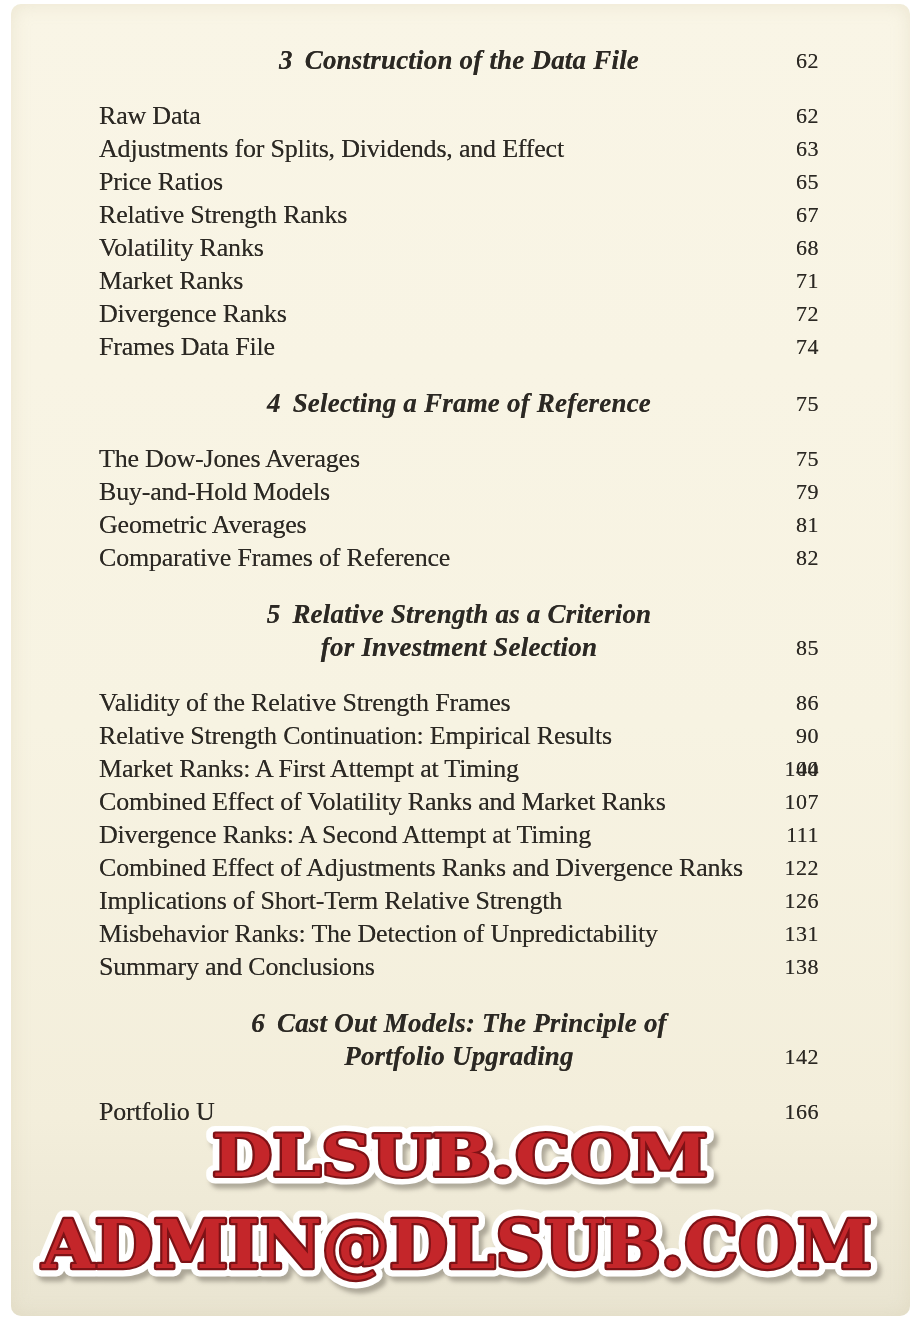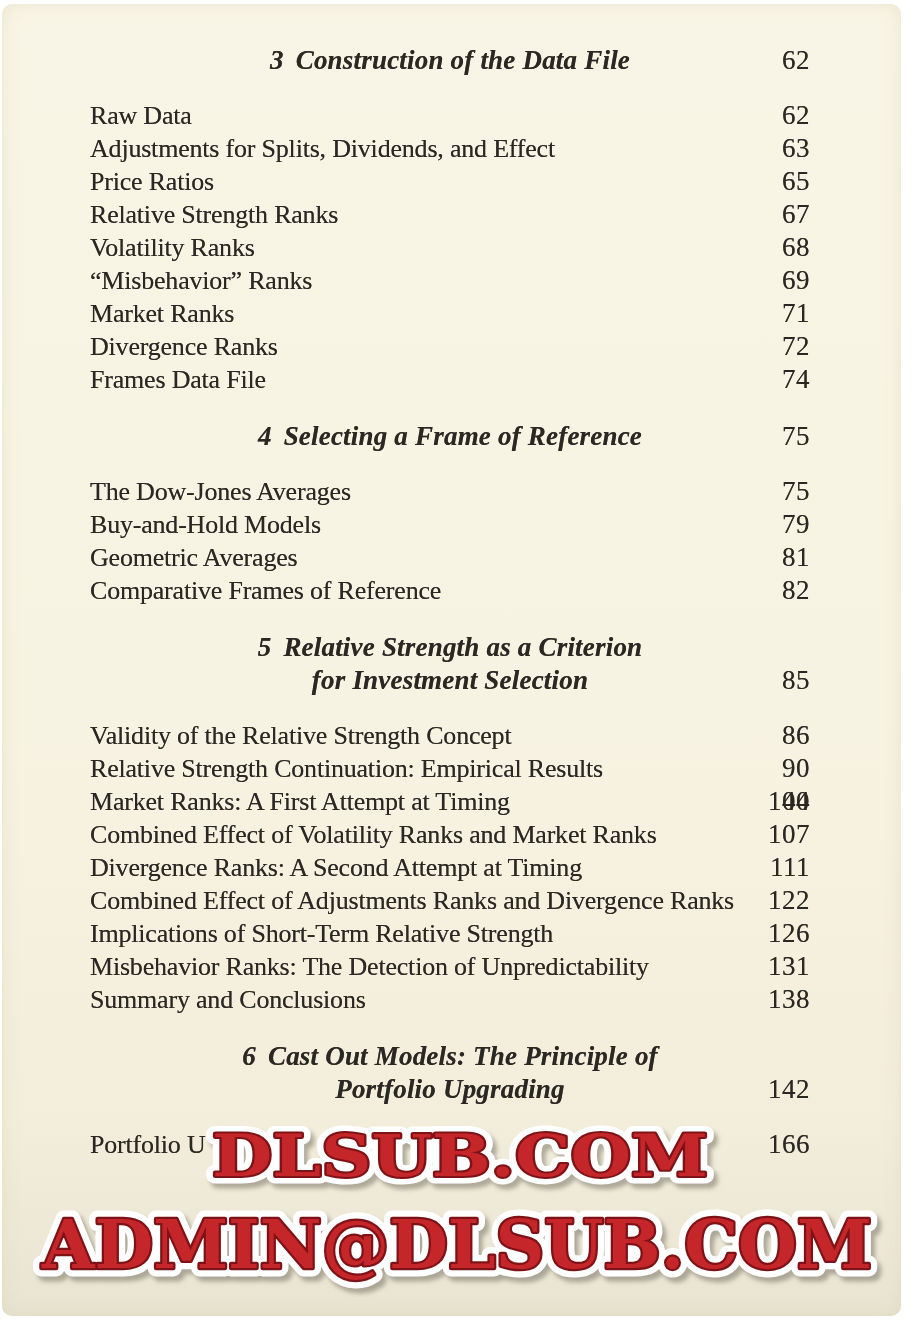--- a/index.html
+++ b/index.html
@@ -6,21 +6,21 @@
   .scan {
     position: relative;
     width: 915px;
     height: 1322px;
     background: #ffffff;
     overflow: hidden;
     font-family: "Liberation Serif", "DejaVu Serif", serif;
   }
   .paper {
     position: absolute;
-    left: 2px; top: 4px;
+    left: 11px; top: 4px;
     width: 899px; height: 1312px;
     border-radius: 10px;
     background: linear-gradient(180deg, #f9f5e6 0%, #f7f3e2 55%, #f3eedb 85%, #e9e4d1 100%);
     box-shadow: inset 0 0 18px rgba(210,200,170,0.35);
   }
   .toc {
     position: absolute;
     left: 88px; top: 40px;
     width: 720px;
     color: #2b2823;
@@ -48,21 +48,21 @@
     line-height: 33px;
     white-space: nowrap;
   }
   .entry-title { letter-spacing: -0.2px; }
   .pagenum {
     position: absolute;
     right: 0; top: 0;
     text-align: center;
     font-style: normal;
     font-weight: normal;
-    font-size: 27px;
+    font-size: 22px;
     letter-spacing: 0.5px;
   }
   .wm {
     position: absolute;
     pointer-events: none;
     filter: drop-shadow(4px 5px 2px rgba(110,104,92,0.5));
   }
   .wm text {
     font-family: "DejaVu Serif", serif;
     font-weight: bold;
@@ -83,21 +83,20 @@
         <div class="heading-row">
           <span class="chapter-heading-text"><span class="ch-num">3</span><span>Construction of the Data File</span></span>
           <span class="pagenum">62</span>
         </div>
         <div class="entries">
           <div class="entry"><span class="entry-title">Raw Data</span><span class="pagenum">62</span></div>
           <div class="entry"><span class="entry-title">Adjustments for Splits, Dividends, and Effect</span><span class="pagenum">63</span></div>
           <div class="entry"><span class="entry-title">Price Ratios</span><span class="pagenum">65</span></div>
           <div class="entry"><span class="entry-title">Relative Strength Ranks</span><span class="pagenum">67</span></div>
           <div class="entry"><span class="entry-title">Volatility Ranks</span><span class="pagenum">68</span></div>
-          <div class="entry"><span class="entry-title">“Misbehavior” Ranks</span><span class="pagenum">69</span></div>
           <div class="entry"><span class="entry-title">Market Ranks</span><span class="pagenum">71</span></div>
           <div class="entry"><span class="entry-title">Divergence Ranks</span><span class="pagenum">72</span></div>
           <div class="entry"><span class="entry-title">Frames Data File</span><span class="pagenum">74</span></div>
         </div>
       </div>
 
       <div class="section">
         <div class="heading-row">
           <span class="chapter-heading-text"><span class="ch-num">4</span><span>Selecting a Frame of Reference</span></span>
           <span class="pagenum">75</span>
@@ -112,21 +111,21 @@
 
       <div class="section">
         <div class="heading-row">
           <span class="chapter-heading-text"><span class="ch-num">5</span><span>Relative Strength as a Criterion</span></span>
         </div>
         <div class="heading-row">
           <span class="chapter-heading-text">for Investment Selection</span>
           <span class="pagenum">85</span>
         </div>
         <div class="entries">
-          <div class="entry"><span class="entry-title">Validity of the Relative Strength Concept</span><span class="pagenum">86</span></div>
+          <div class="entry"><span class="entry-title">Validity of the Relative Strength Frames</span><span class="pagenum">86</span></div>
           <div class="entry"><span class="entry-title">Relative Strength Continuation: Empirical Results</span><span class="pagenum">90</span></div>
           <div class="entry"><span class="pagenum">44</span></div>
           <div class="entry"><span class="entry-title">Market Ranks: A First Attempt at Timing</span><span class="pagenum">100</span></div>
           <div class="entry"><span class="entry-title">Combined Effect of Volatility Ranks and Market Ranks</span><span class="pagenum">107</span></div>
           <div class="entry"><span class="entry-title">Divergence Ranks: A Second Attempt at Timing</span><span class="pagenum">111</span></div>
           <div class="entry"><span class="entry-title">Combined Effect of Adjustments Ranks and Divergence Ranks</span><span class="pagenum">122</span></div>
           <div class="entry"><span class="entry-title">Implications of Short-Term Relative Strength</span><span class="pagenum">126</span></div>
           <div class="entry"><span class="entry-title">Misbehavior Ranks: The Detection of Unpredictability</span><span class="pagenum">131</span></div>
           <div class="entry"><span class="entry-title">Summary and Conclusions</span><span class="pagenum">138</span></div>
         </div>

